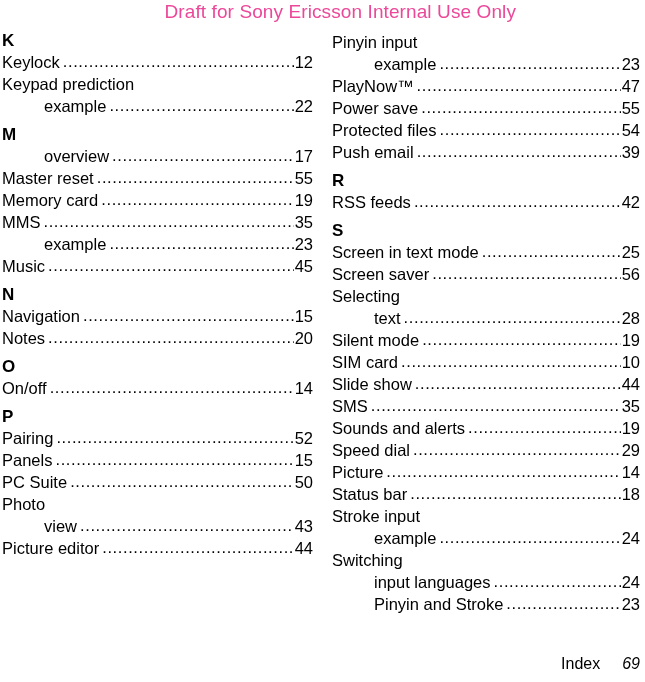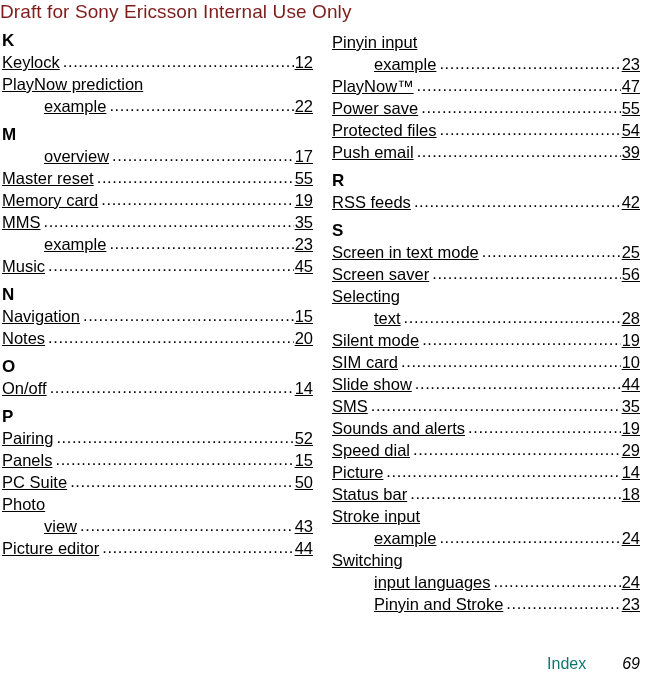--- a/index.html
+++ b/index.html
@@ -15,24 +15,24 @@
     color: #000000;
     overflow: hidden;
   }
 
   
   .draft-header {
     position: absolute;
     top: 0px;
     left: 0px;
     width: 516px;
-    text-align: left;
+    text-align: right;
     font-size: 19px;
     line-height: 24px;
-    color: #7f1d1d;
+    color: #ec4899;
     letter-spacing: 0.1px;
     white-space: nowrap;
   }
 
   
   .columns {
     position: absolute;
     top: 31px;
     left: 0px;
     width: 645px;
@@ -60,21 +60,20 @@
 
   
   .entry {
     display: flex;
     align-items: baseline;
     font-size: 16.5px;
     line-height: 22px;
     height: 22px;
     white-space: nowrap;
     overflow: hidden;
-    text-decoration: underline;
   }
   .entry.sub .entry-label {
     padding-left: 42px;
   }
   .entry-label {
     flex: 0 0 auto;
     padding-right: 3px;
   }
   .entry-leader {
     flex: 1 1 auto;
@@ -104,22 +103,22 @@
     position: absolute;
     left: 0;
     bottom: 8px;
     width: 640px;
     text-align: right;
     font-size: 16px;
     line-height: 20px;
     white-space: nowrap;
   }
   .footer-label {
-    color: #0f766e;
-    margin-right: 36px;
+    color: #000000;
+    margin-right: 22px;
   }
   .footer-page {
     color: #000000;
     font-style: italic;
   }
 </style>
 </head>
 <body>
 
 <div class="draft-header">Draft for Sony Ericsson Internal Use Only</div>
@@ -127,21 +126,21 @@
 <div class="columns">
   <div class="column left" id="col-left">
       <div class="section">
         <div class="section-letter">K</div>
         <div class="entry">
           <span class="entry-label">Keylock</span>
           <span class="entry-leader"></span>
           <span class="entry-page">12</span>
         </div>
         <div class="entry nopage">
-          <span class="entry-label">PlayNow prediction</span>
+          <span class="entry-label">Keypad prediction</span>
         </div>
         <div class="entry sub">
           <span class="entry-label">example</span>
           <span class="entry-leader"></span>
           <span class="entry-page">22</span>
         </div>
       </div>
       <div class="section">
         <div class="section-letter">M</div>
         <div class="entry sub">

